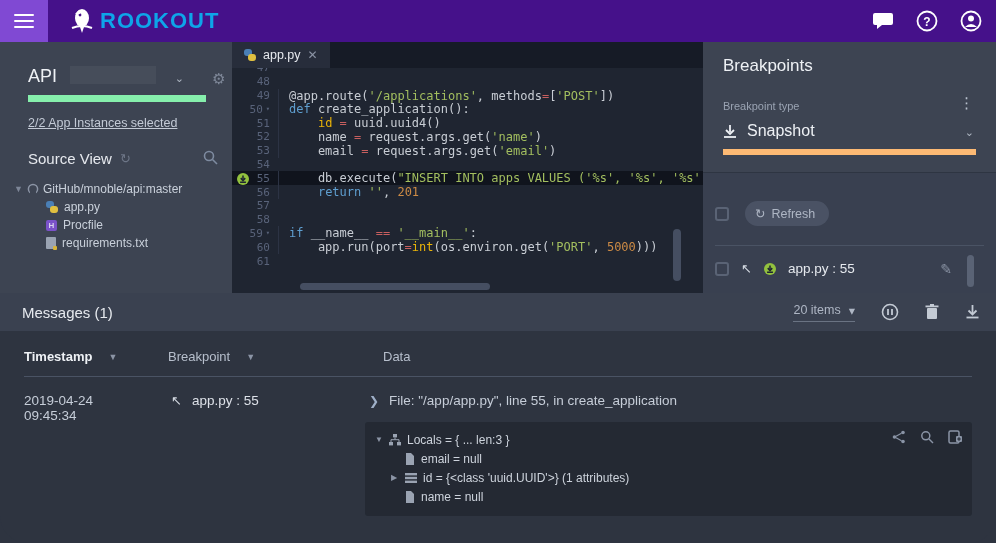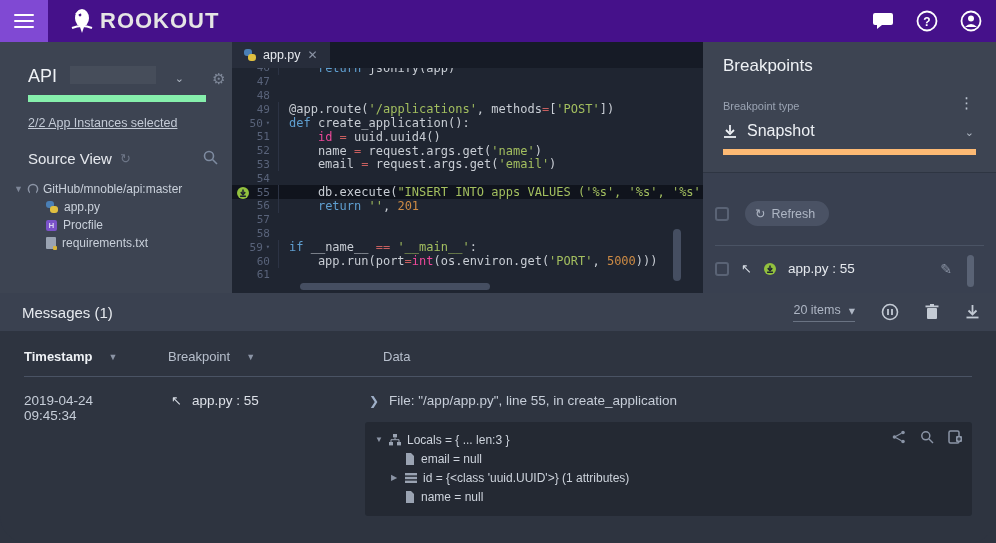--- a/index.html
+++ b/index.html
@@ -5,21 +5,21 @@
   * { margin:0; padding:0; box-sizing:border-box; }
   html,body { width:996px; height:543px; overflow:hidden; background:#2e3440;
     font-family:"Liberation Sans", sans-serif; }
 
   
   .topbar { height:42px; background:#45118a; display:flex; align-items:center; position:relative; }
   .hamburger { width:48px; height:42px; background:#8049d3; display:flex; flex-direction:column;
     justify-content:center; align-items:center; gap:4px; cursor:pointer; }
   .hamburger i { display:block; width:20px; height:2px; background:#fff; border-radius:1px; }
   .logo { display:flex; align-items:center; margin-left:22px; gap:6px; }
-  .logo-text { color:#e5e5e5; font-size:22px; font-weight:bold; letter-spacing:1px; }
+  .logo-text { color:#0ea5e9; font-size:22px; font-weight:bold; letter-spacing:1px; }
   .topbar-right { position:absolute; right:14px; top:0; height:42px; display:flex; align-items:center; gap:22px; }
   .topbar-ic { width:22px; height:22px; color:#fff; display:flex; align-items:center; justify-content:center; cursor:pointer; }
 
   
   .middle { display:flex; height:251px; }
 
   
   .sidebar { width:232px; background:#3d4452; position:relative; flex:none; }
   .app-select { position:absolute; left:28px; top:24px; width:178px; border-bottom:7px solid #86efac; padding-bottom:8px; }
   .app-select-value { color:#eef1f5; font-size:18px; }
@@ -54,21 +54,21 @@
   .code { position:absolute; top:26px; left:0; right:0; bottom:0; overflow:hidden; }
   .code-inner { margin-top:-7px; }
   .code-line { display:flex; height:13.8px; align-items:center; white-space:pre; }
   .code-line.hl { background:#10141d; }
   .gut { width:46px; flex:none; display:flex; align-items:center; justify-content:flex-end;
     padding-right:8px; gap:3px; position:relative; color:#59637a; font:11px "DejaVu Sans Mono", monospace; }
   .gut .bp-badge { position:absolute; left:5px; top:1px; }
   .fold { color:#59637a; font-size:7px; }
   .src { font:12px "DejaVu Sans Mono", monospace; color:#c8cdd4; border-left:1px solid #2c3344; padding-left:10px; }
   .tk-k{color:#5f9fd0} .tk-s{color:#a3bf5f} .tk-o{color:#c75f5f}
-  .tk-n{color:#cd8b45} .tk-b{color:#ec4899} .tk-p{color:#c8cdd4}
+  .tk-n{color:#cd8b45} .tk-b{color:#eab308} .tk-p{color:#c8cdd4}
   .hscroll { position:absolute; bottom:3px; left:68px; width:190px; height:7px; background:#454e61;
     border-radius:4px; cursor:pointer; }
   .vscroll { position:absolute; right:22px; bottom:12px; width:8px; height:52px; background:#454e61;
     border-radius:4px; cursor:pointer; }
 
   
   .rightpanel { width:293px; flex:none; background:#3d4452; position:relative; font-family:"Liberation Sans",sans-serif; }
   .bp-title { position:absolute; left:20px; top:14px; color:#eef1f5; font-size:17px; }
   .bp-type-label { position:absolute; left:20px; top:58px; color:#9aa3b2; font-size:11px; }
   .kebab { position:absolute; right:22px; top:52px; color:#b9c1ce; font-size:15px; cursor:pointer; letter-spacing:0; }
@@ -219,21 +219,20 @@
         <span class="ic-py">
             <b class="t"></b>
             <b class="b"></b>
           </span>
         <span class="tab-title">app.py</span>
         <span class="tab-close">✕</span>
       </div>
     </div>
     <div class="code">
       <div class="code-inner" id="code-lines">
-          <div class="code-line"><span class="gut"><span>46</span></span><span class="src"><span class="tk-p">    </span><span class="tk-k">return</span><span class="tk-p"> jsonify(app)</span></span></div>
           <div class="code-line"><span class="gut"><span>47</span></span><span class="src"></span></div>
           <div class="code-line"><span class="gut"><span>48</span></span><span class="src"></span></div>
           <div class="code-line"><span class="gut"><span>49</span></span><span class="src"><span class="tk-p">@app.route(</span><span class="tk-s">'/applications'</span><span class="tk-p">, methods</span><span class="tk-o">=</span><span class="tk-p">[</span><span class="tk-s">'POST'</span><span class="tk-p">])</span></span></div>
           <div class="code-line"><span class="gut"><span>50</span><span class="fold">▾</span></span><span class="src"><span class="tk-k">def</span><span class="tk-p"> create_application():</span></span></div>
           <div class="code-line"><span class="gut"><span>51</span></span><span class="src"><span class="tk-p">    </span><span class="tk-b">id</span><span class="tk-p"> </span><span class="tk-o">=</span><span class="tk-p"> uuid.uuid4()</span></span></div>
           <div class="code-line"><span class="gut"><span>52</span></span><span class="src"><span class="tk-p">    name </span><span class="tk-o">=</span><span class="tk-p"> request.args.get(</span><span class="tk-s">'name'</span><span class="tk-p">)</span></span></div>
           <div class="code-line"><span class="gut"><span>53</span></span><span class="src"><span class="tk-p">    email </span><span class="tk-o">=</span><span class="tk-p"> request.args.get(</span><span class="tk-s">'email'</span><span class="tk-p">)</span></span></div>
           <div class="code-line"><span class="gut"><span>54</span></span><span class="src"></span></div>
           <div class="code-line hl"><span class="gut"><svg class="bp-badge" width="12" height="12" viewBox="0 0 14 14">
                 <circle cx="7" cy="7" r="7" fill="#92c13e"></circle>

